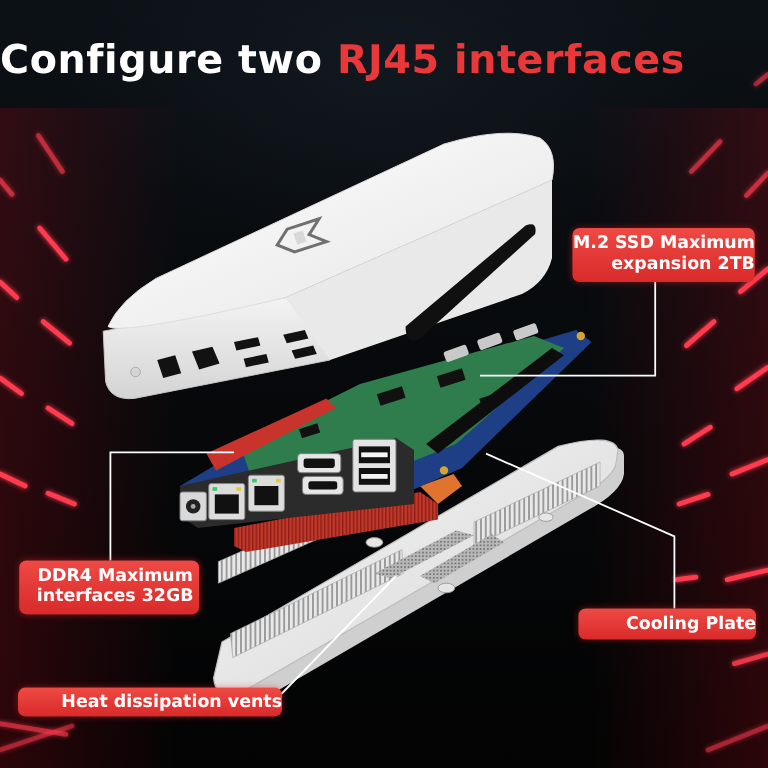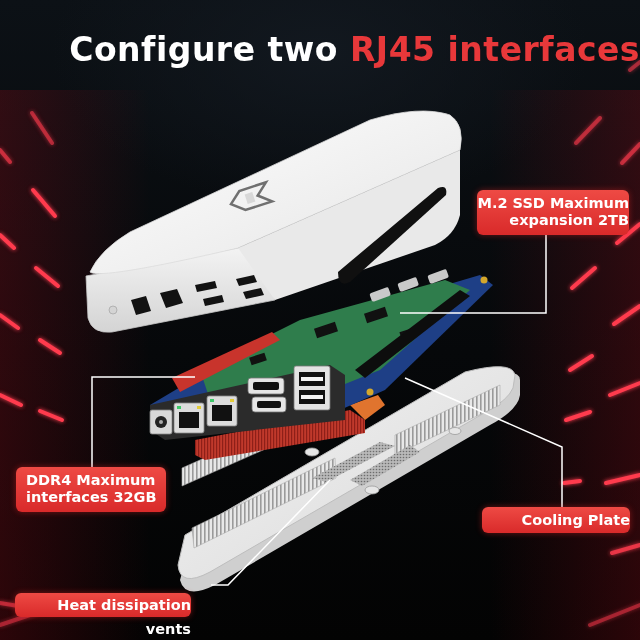--- a/index.html
+++ b/index.html
@@ -18,39 +18,39 @@
   .side-glow-left {
     position: absolute; left: 0; top: 90px; width: 150px; height: 550px;
     background: linear-gradient(90deg, rgba(120,10,20,0.35), rgba(0,0,0,0));
   }
   .side-glow-right {
     position: absolute; right: 0; top: 90px; width: 150px; height: 550px;
     background: linear-gradient(270deg, rgba(120,10,20,0.35), rgba(0,0,0,0));
   }
   .headline {
     position: absolute; top: 30px; left: 0; width: 640px;
-    text-align: right; font-weight: bold; font-size: 33px;
+    text-align: left; font-weight: bold; font-size: 33px;
     letter-spacing: 0.5px; color: #ffffff;
   }
   .headline .accent { color: #e8383a; }
   svg.art { position: absolute; left: 0; top: 0; }
   .callout {
     position: absolute;
     background: linear-gradient(180deg, #ee4a44 0%, #d92a2a 100%);
     color: #ffffff; font-weight: bold;
     border-radius: 6px;
     box-shadow: 0 0 6px rgba(230,40,40,0.45);
     text-align: right; line-height: 1.2;
     font-size: 14.5px;
   }
   .callout span { display: block; }
   .c-ssd { left: 477px; top: 190px; width: 152px; height: 45px; padding-top: 5px; box-sizing: border-box; }
-  .c-ddr { left: 16px; top: 467px; width: 150px; height: 45px; padding-top: 5px; box-sizing: border-box; text-align: left; padding-left: 10px; }
+  .c-ddr { left: 16px; top: 467px; width: 150px; height: 45px; padding-top: 5px; box-sizing: border-box; text-align: center; padding-left: 10px; }
   .c-cool { left: 482px; top: 507px; width: 148px; height: 26px; line-height: 26px; }
-  .c-vent { left: 15px; top: 593px; width: 176px; height: 24px; line-height: 24px; }
+  .c-vent { left: 15px; top: 573px; width: 220px; height: 24px; line-height: 24px; }
 </style>
 </head>
 <body>
 
 <div class="stage"></div>
 <div class="side-glow-left"></div>
 <div class="side-glow-right"></div>
 
 <svg class="art" width="640" height="640" viewBox="0 0 640 640">
   <defs>

